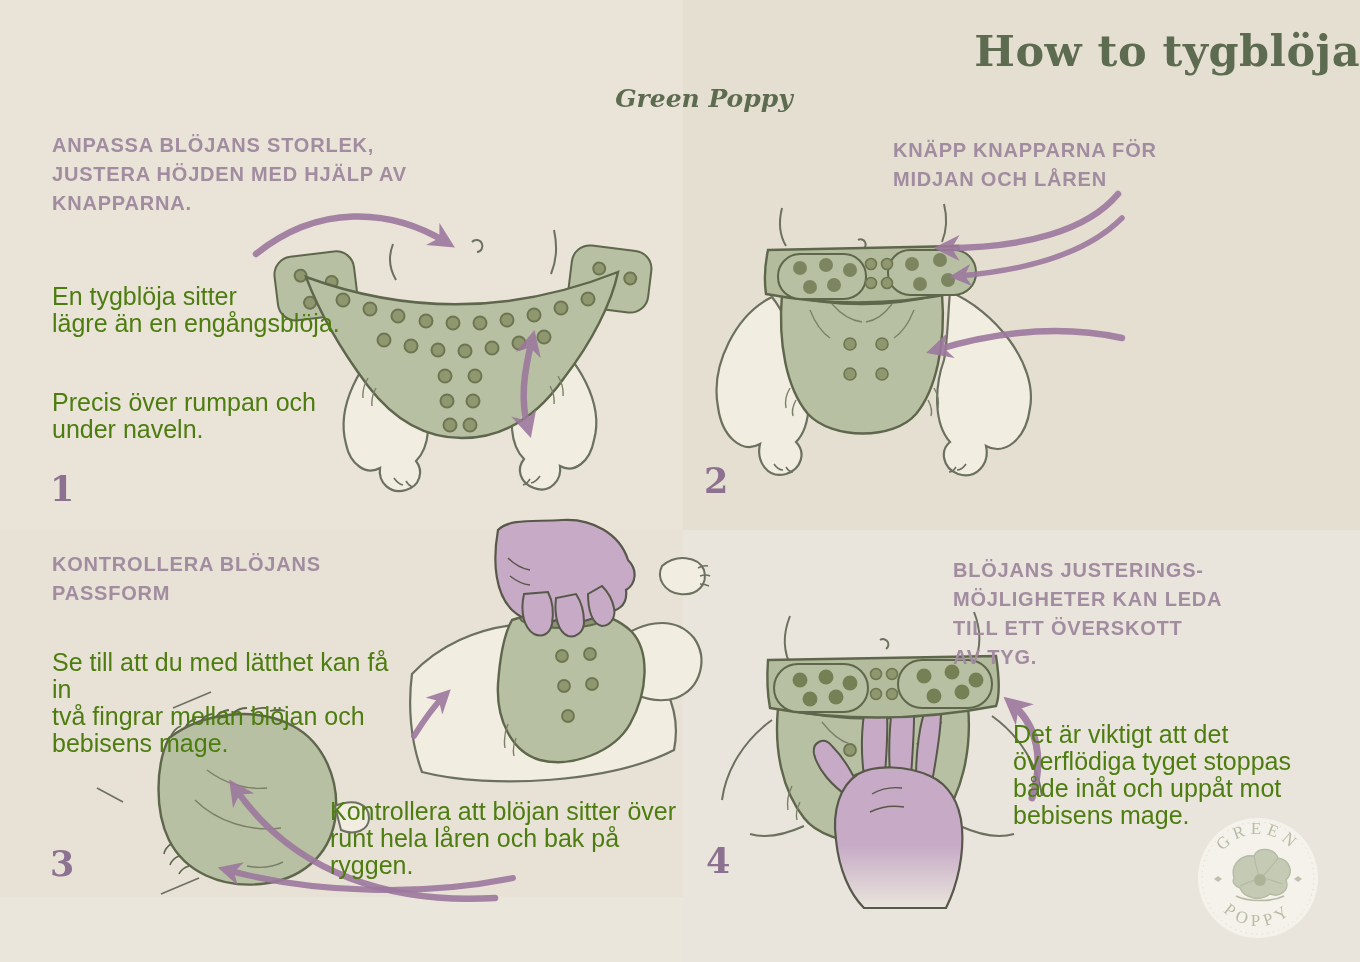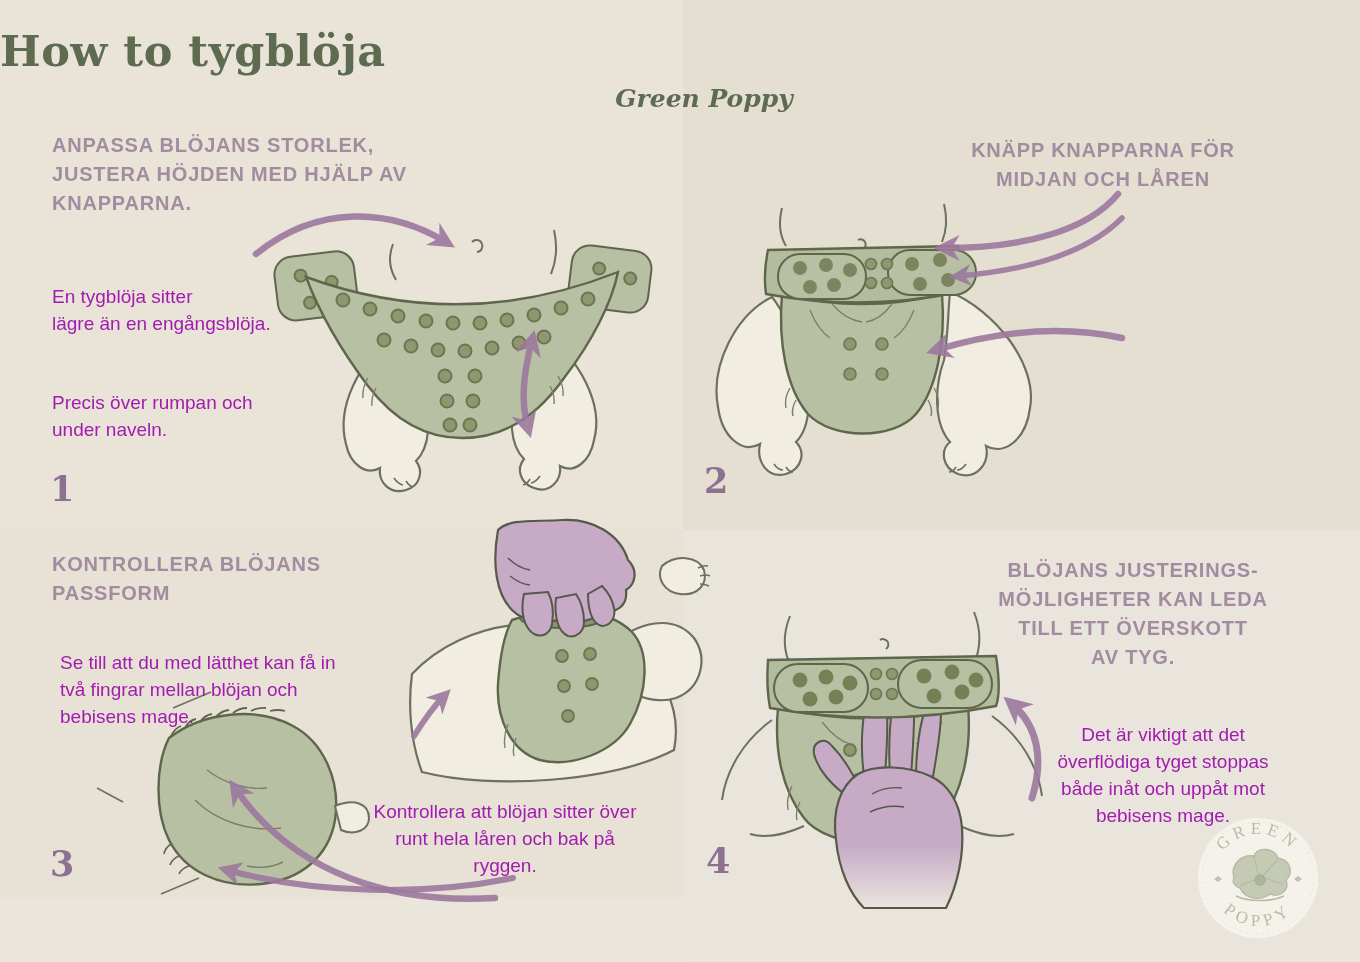--- a/index.html
+++ b/index.html
@@ -3,33 +3,33 @@
 <meta charset="utf-8">
 <style>
   html,body{margin:0;padding:0;background:#d8d3c8;}
   .poster{position:relative;width:1360px;height:962px;background:#ebe6dc;overflow:hidden;
           font-family:"Liberation Sans",sans-serif;outline:1px solid #3a3a38;}
   .quad{position:absolute;}
   .q1{left:0;top:0;width:683px;height:530px;background:#e9e3d8;}
   .q2{left:683px;top:0;width:677px;height:530px;background:#e5dfd2;}
   .q3{left:0;top:530px;width:683px;height:367px;background:#e7e1d6;}
   .q4{left:683px;top:530px;width:677px;height:432px;background:#eae5dc;}
-  .title{position:absolute;left:0;top:26px;width:100%;text-align:left;
+  .title{position:absolute;left:0;top:26px;width:100%;text-align:right;
          font-family:"DejaVu Serif","Liberation Serif",serif;font-weight:700;
          font-size:43px;color:#5d6b50;letter-spacing:.5px;z-index:6;}
   .subtitle{position:absolute;left:0;top:84px;width:100%;text-align:center;
          font-family:"DejaVu Serif","Liberation Serif",serif;font-style:italic;font-weight:700;
          font-size:25px;color:#5d6b50;z-index:6;margin-left:24px;}
   .h{position:absolute;font-size:20px;line-height:29px;font-weight:600;color:#a28ca0;
      letter-spacing:.8px;white-space:pre-line;z-index:5;}
-  .p{position:absolute;font-size:19px;line-height:27px;color:#a21caf;white-space:pre-line;z-index:5;}
+  .p{position:absolute;font-size:25px;line-height:27px;color:#4d7c0f;white-space:pre-line;z-index:5;}
   .p p{margin:0 0 25px 0;}
   .num{position:absolute;font-family:"DejaVu Serif","Liberation Serif",serif;font-weight:700;
        font-size:35px;color:#8d7190;z-index:5;}
-  .right{text-align:center;}
+  .right{text-align:left;}
   svg{position:absolute;z-index:2;overflow:visible;}
   .logo{z-index:4;opacity:.85;}
 </style>
 </head>
 <body>
 
 <div class="poster">
 
   <div class="quad q1"></div>
   <div class="quad q2"></div>
@@ -51,21 +51,21 @@
   <div class="num" style="left:50px;top:468px;">1</div>
 
   <div class="h right" style="right:47px;top:136px;width:420px;">KNÄPP KNAPPARNA FÖR
 MIDJAN OCH LÅREN</div>
   <div class="p right" style="right:47px;top:250px;width:300px;">
   </div>
   <div class="num" style="left:704px;top:460px;">2</div>
 
   <div class="h" style="left:52px;top:550px;width:360px;">KONTROLLERA BLÖJANS
 PASSFORM</div>
-  <div class="p" style="left:60px;top:622px;width:340px;">
+  <div class="p" style="left:52px;top:622px;width:340px;">
     <p>Se till att du med lätthet kan få in
 två fingrar mellan blöjan och
 bebisens mage.</p>
   </div>
   <div class="p right" style="left:330px;top:798px;width:350px;">Kontrollera att blöjan sitter över
 runt hela låren och bak på
 ryggen.</div>
   <div class="num" style="left:50px;top:843px;">3</div>
 
   <div class="h right" style="right:47px;top:556px;width:360px;">BLÖJANS JUSTERINGS-

